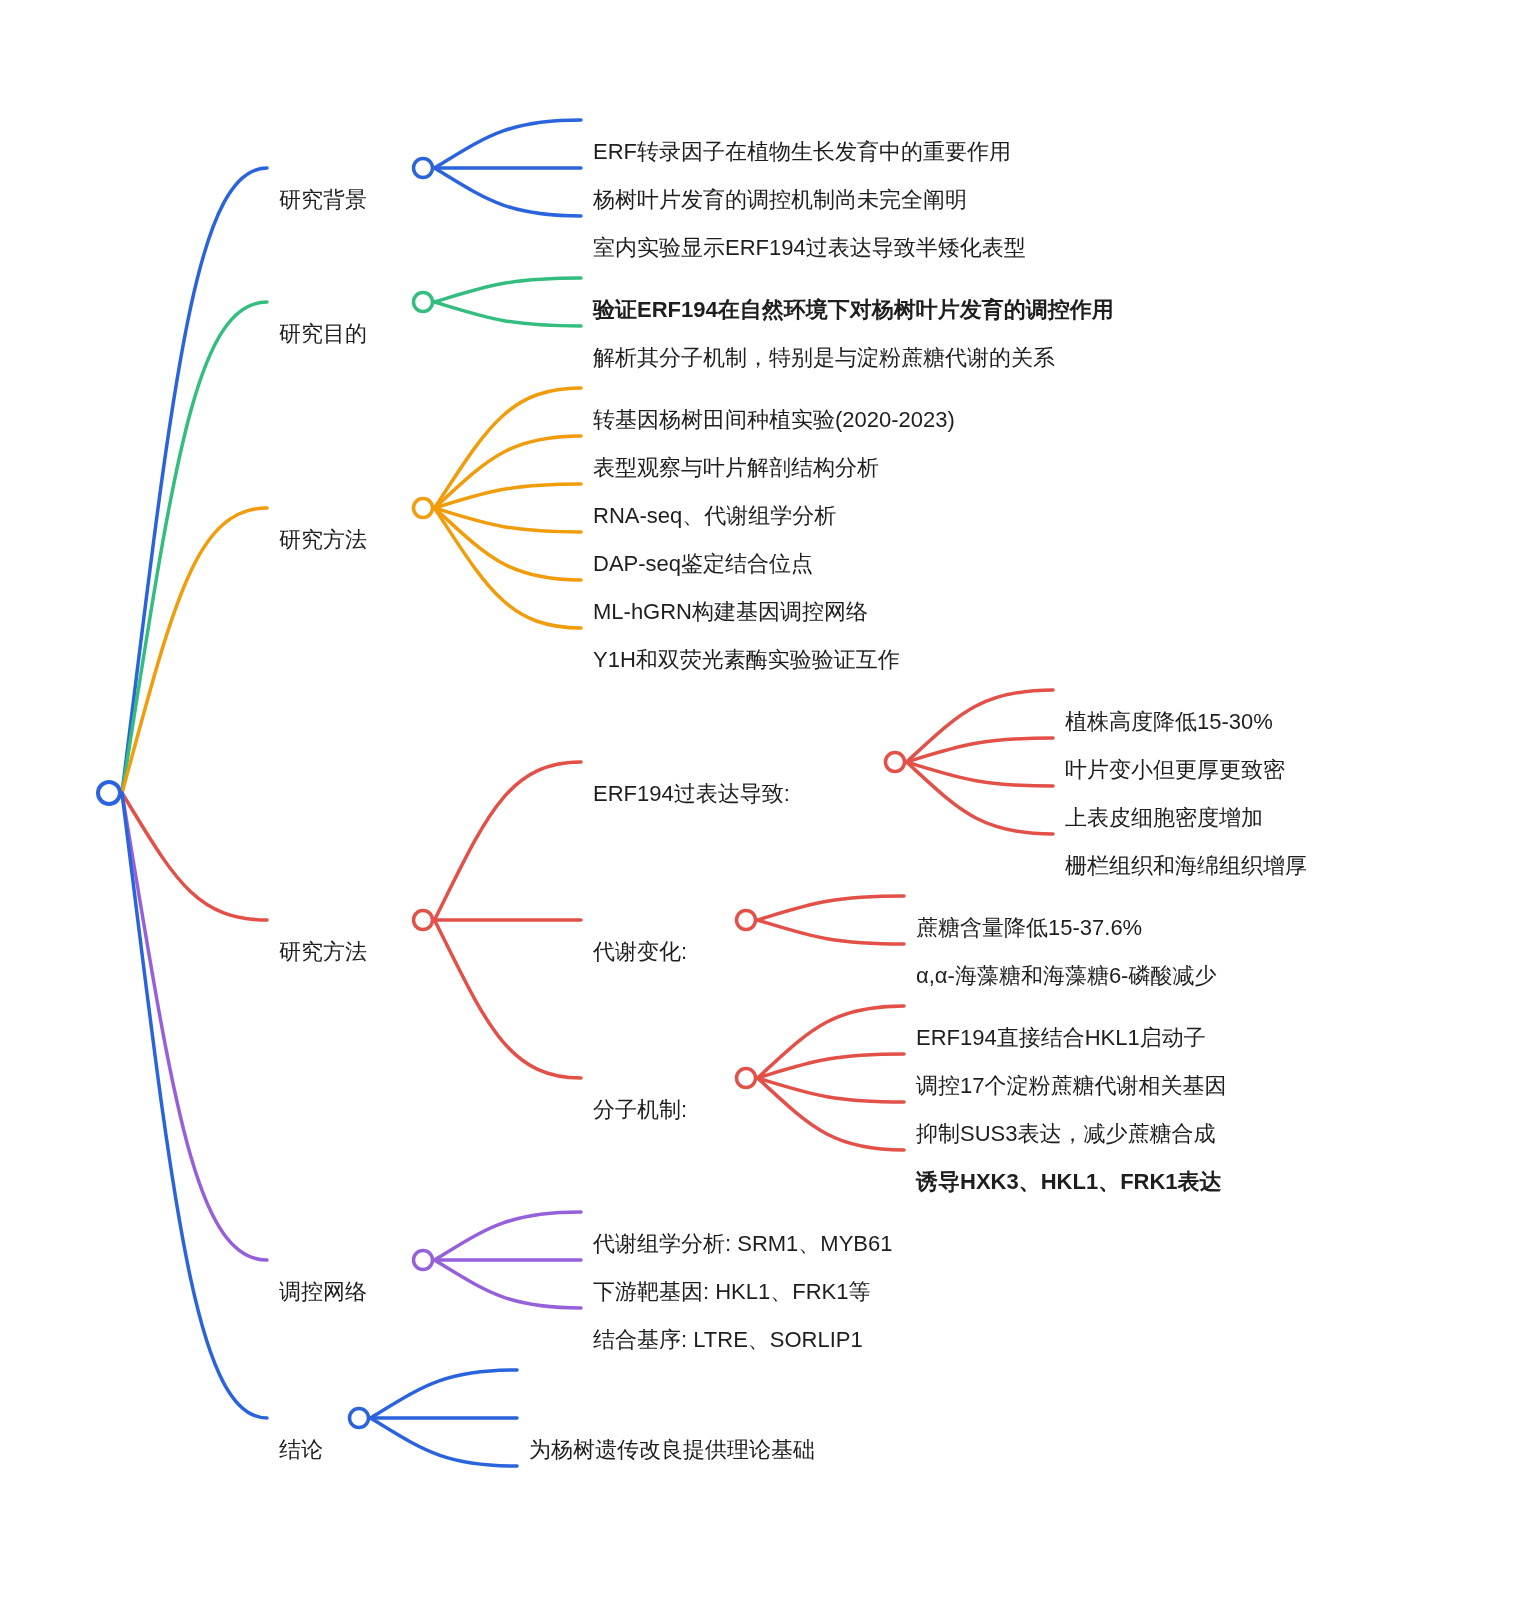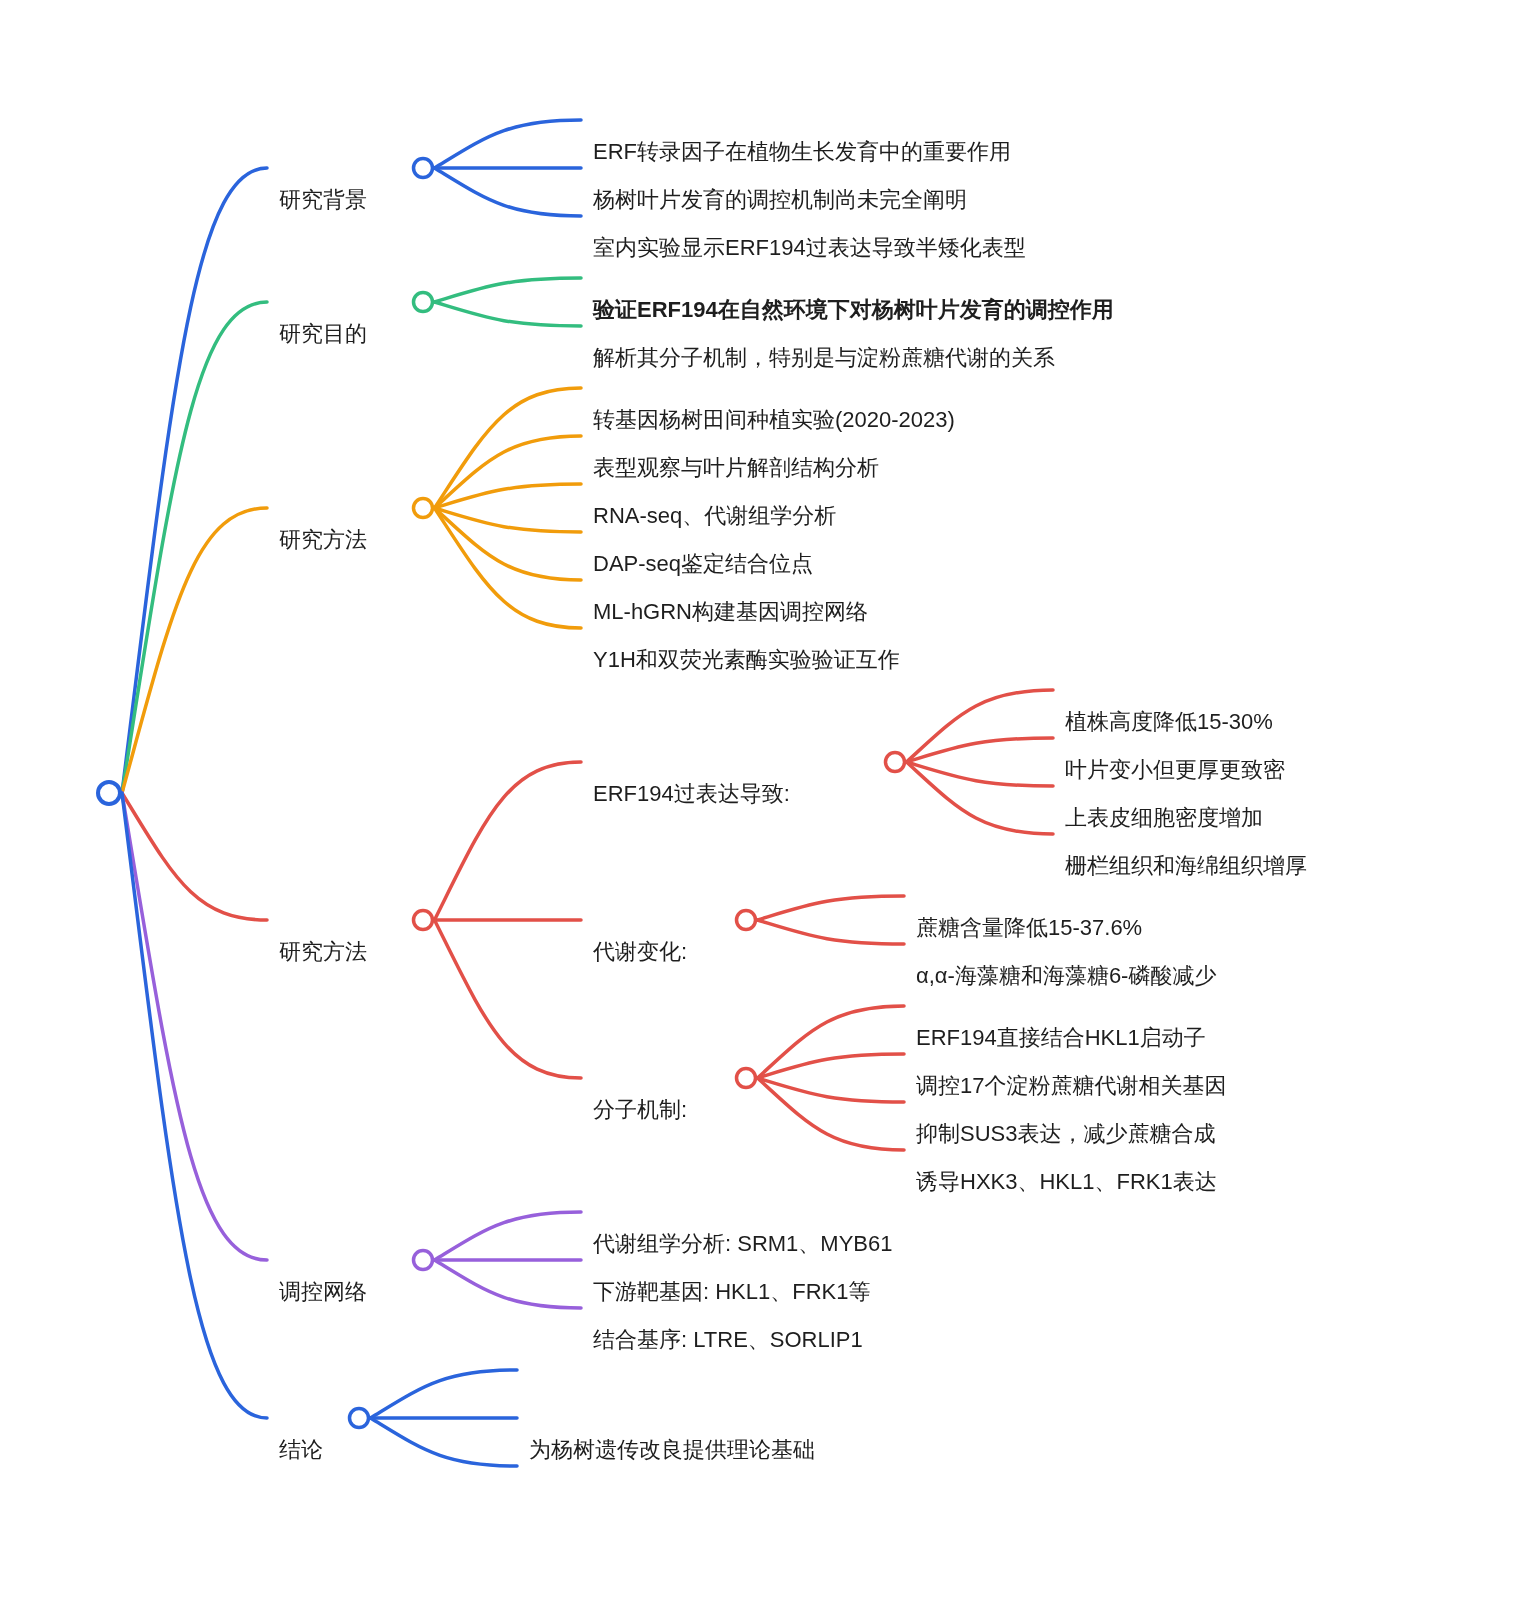--- a/index.html
+++ b/index.html
@@ -96,20 +96,20 @@
     <div class="node-label" style="left: 1065px; top: 738px;">叶片变小但更厚更致密</div>
     <div class="node-label" style="left: 1065px; top: 786px;">上表皮细胞密度增加</div>
     <div class="node-label" style="left: 1065px; top: 834px;">栅栏组织和海绵组织增厚</div>
     <div class="node-label" style="left: 593px; top: 920px;">代谢变化:</div>
     <div class="node-label" style="left: 916px; top: 896px;">蔗糖含量降低15-37.6%</div>
     <div class="node-label" style="left: 916px; top: 944px;">α,α-海藻糖和海藻糖6-磷酸减少</div>
     <div class="node-label" style="left: 593px; top: 1078px;">分子机制:</div>
     <div class="node-label" style="left: 916px; top: 1006px;">ERF194直接结合HKL1启动子</div>
     <div class="node-label" style="left: 916px; top: 1054px;">调控17个淀粉蔗糖代谢相关基因</div>
     <div class="node-label" style="left: 916px; top: 1102px;">抑制SUS3表达，减少蔗糖合成</div>
-    <div class="node-label" style="left: 916px; top: 1150px;">诱导HXK3、HKL1、FRK1表达</div>
+    <div class="node-label" style="left: 916px; top: 1150px; font-weight: bold;">诱导HXK3、HKL1、FRK1表达</div>
     <div class="node-label" style="left: 279px; top: 1260px;">调控网络</div>
     <div class="node-label" style="left: 593px; top: 1212px;">代谢组学分析: SRM1、MYB61</div>
     <div class="node-label" style="left: 593px; top: 1260px; text-align: right;">下游靶基因: HKL1、FRK1等</div>
     <div class="node-label" style="left: 593px; top: 1308px;">结合基序: LTRE、SORLIP1</div>
     <div class="node-label" style="left: 279px; top: 1418px;">结论</div>
     <div class="node-label" style="left: 529px; top: 1418px;">为杨树遗传改良提供理论基础</div>
   </div>
 
 </body></html>

